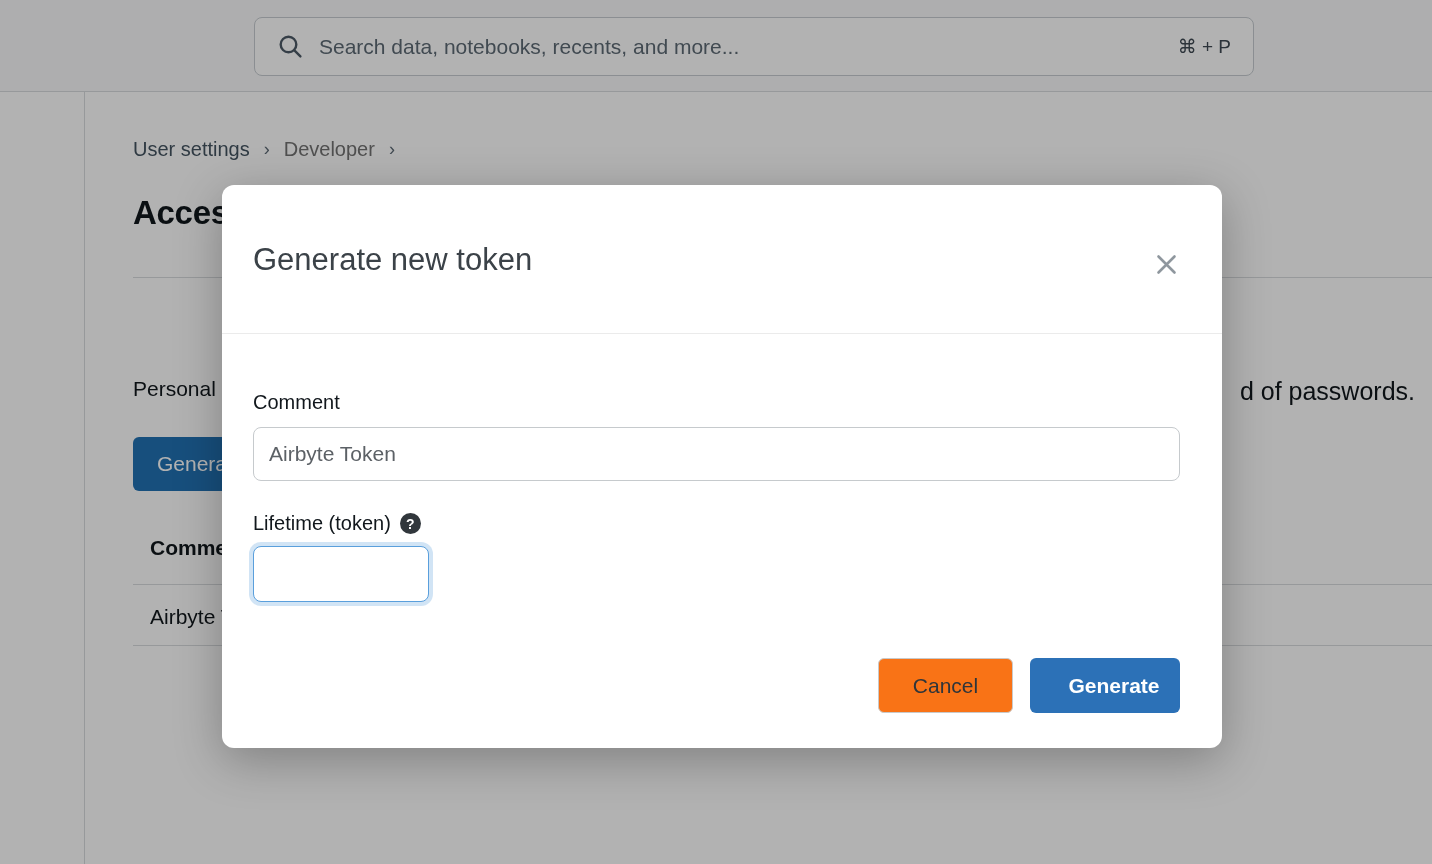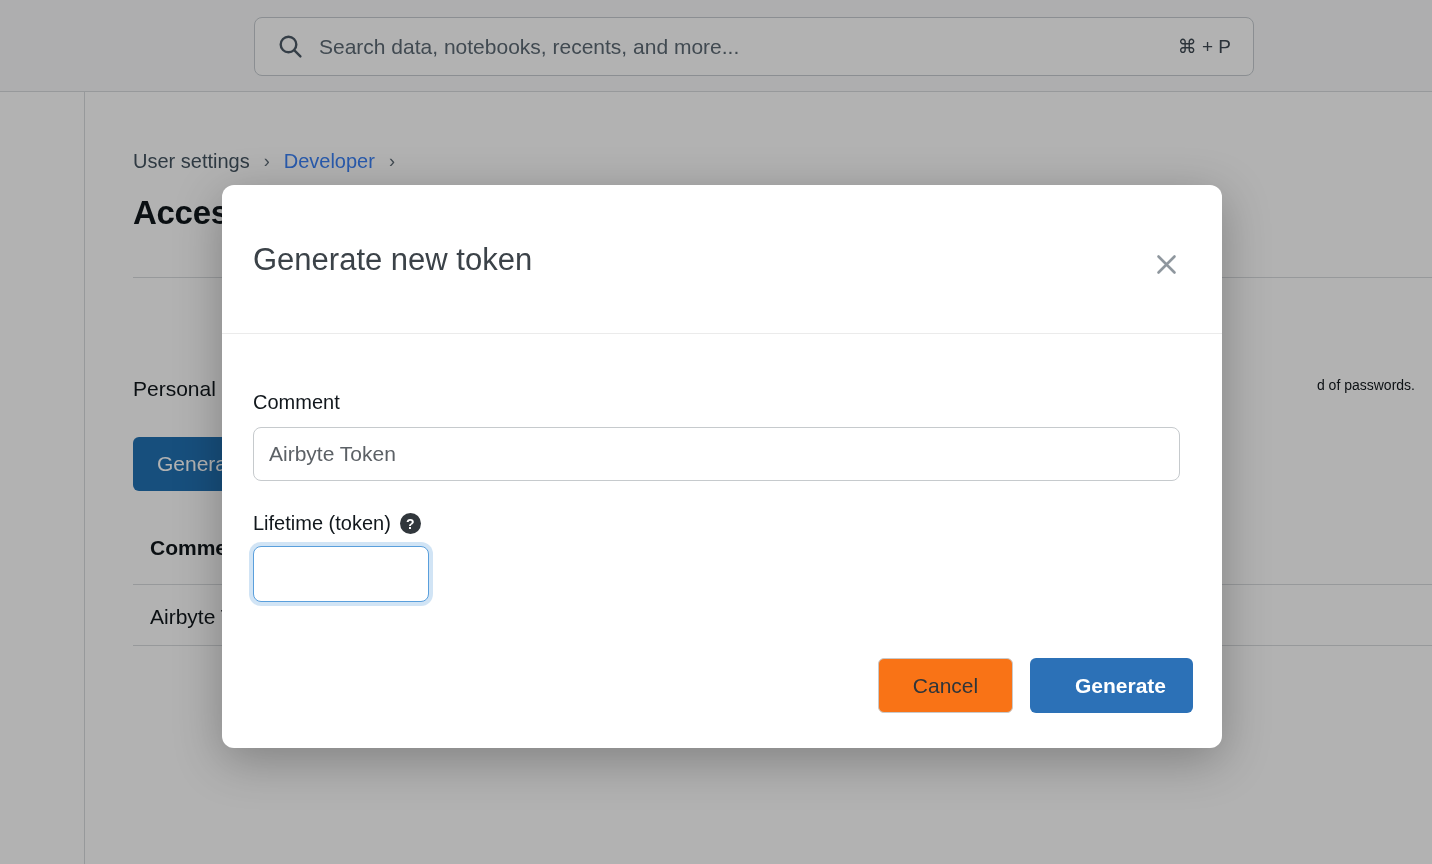--- a/index.html
+++ b/index.html
@@ -27,42 +27,42 @@
   .search-icon { flex: 0 0 auto; margin-right: 15px; display: block; }
   .search-placeholder { font-size: 21px; color: #5d6a75; white-space: nowrap; }
   .search-shortcut { margin-left: auto; font-size: 19px; color: #3f4a53; white-space: nowrap; }
 
   .sidebar-divider {
     position: absolute; left: 84px; top: 92px; width: 1px; bottom: 0;
     background: #d9dcdf;
   }
 
   .breadcrumb {
-    position: absolute; left: 133px; top: 150px; font-size: 20px;
+    position: absolute; left: 133px; top: 138px; font-size: 20px;
     display: flex; align-items: center; white-space: nowrap;
   }
   .crumb-settings { color: #445461; cursor: pointer; }
   .crumb-sep { color: #5d6a75; margin: 0 14px; font-size: 18px; }
-  .crumb-developer { color: #3b82f6; cursor: pointer; }
+  .crumb-developer { color: #737373; cursor: pointer; }
 
   .page-heading {
     position: absolute; left: 133px; top: 194px; font-size: 33px;
     font-weight: 700; color: #11171c; white-space: nowrap; letter-spacing: -0.3px;
   }
   .rule { position: absolute; height: 1px; background: #d9dcdf; left: 133px; right: 0; }
   .rule-heading { top: 277px; }
   .rule-th     { top: 584px; }
   .rule-row    { top: 645px; }
 
   .page-desc-left {
     position: absolute; left: 133px; top: 377px; font-size: 21px;
     color: #11171c; white-space: nowrap;
   }
   .page-desc-right {
-    position: absolute; right: 17px; top: 377px; font-size: 14px;
+    position: absolute; right: 17px; top: 377px; font-size: 25px;
     color: #11171c; white-space: nowrap;
   }
   .page-generate-btn {
     position: absolute; left: 133px; top: 437px; height: 54px;
     background: #2272b4; color: #ffffff; border: none; border-radius: 6px;
     font-size: 21px; font-weight: 500; padding: 0 24px; white-space: nowrap;
     font-family: inherit; cursor: pointer;
   }
   .table-header {
     position: absolute; left: 150px; top: 536px; font-size: 21px;
@@ -118,21 +118,21 @@
     box-shadow: 0 0 0 4px rgba(90,159,220,0.28);
     font-size: 21px; color: #11171c; padding: 0 15px;
     font-family: inherit; outline: none;
   }
   .btn-cancel {
     position: absolute; left: 656px; top: 473px; width: 135px; height: 55px;
     background: #f97316; border: 1.5px solid #c9c9c9; border-radius: 6px;
     font-size: 21px; color: #2f353a; font-family: inherit; cursor: pointer;
   }
   .btn-generate {
-    position: absolute; left: 808px; top: 473px; width: 163px; height: 55px;
+    position: absolute; left: 808px; top: 473px; width: 150px; height: 55px;
     background: #2c71b7; border: none; border-radius: 6px;
     font-size: 21px; font-weight: 600; color: #ffffff; font-family: inherit; cursor: pointer; padding-left: 18px;
   }
 </style>
 </head>
 <body>
 
 <div class="stage">
 
   <div class="page">

